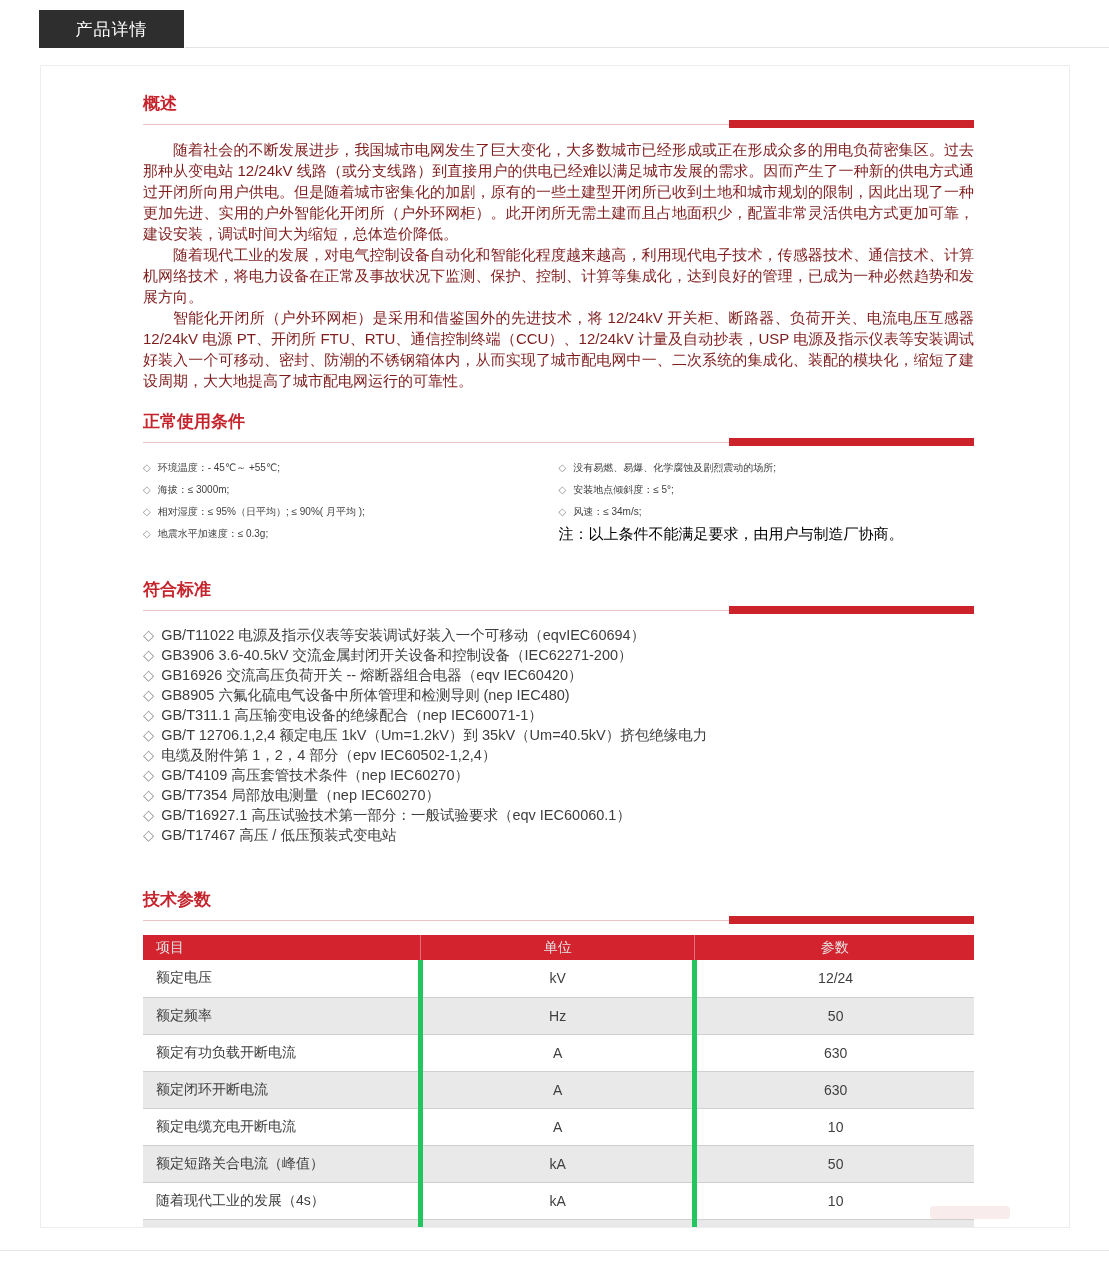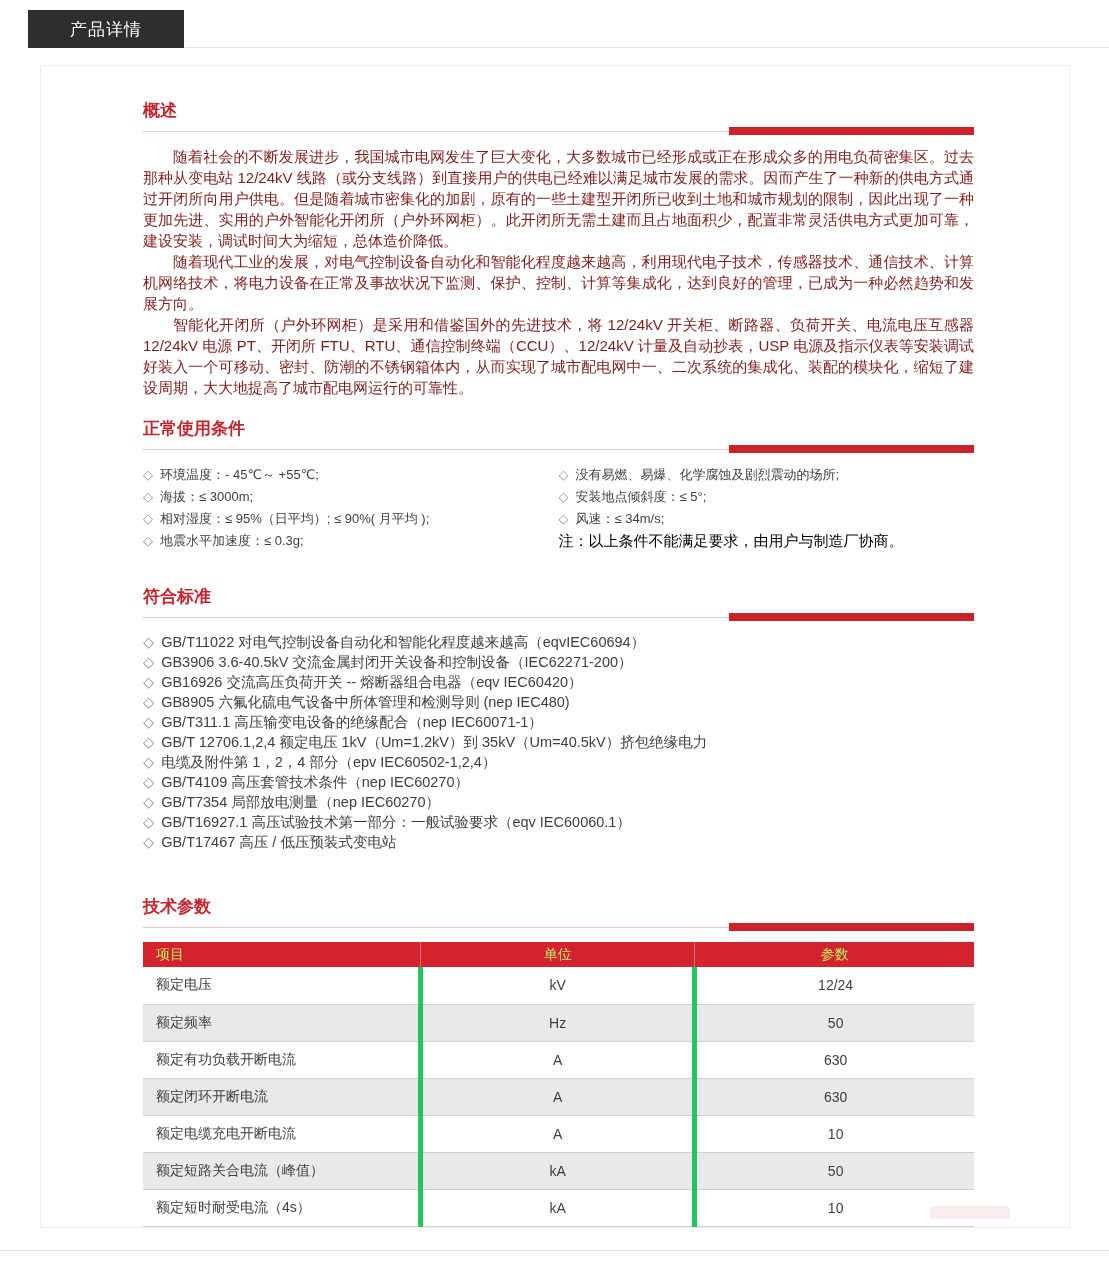--- a/index.html
+++ b/index.html
@@ -3,63 +3,63 @@
 <meta charset="utf-8">
 <style>
   * { box-sizing: border-box; }
   html,body { margin:0; padding:0; }
   body {
     width:1109px; height:1263px; position:relative; background:#ffffff;
     font-family:"Liberation Sans","DejaVu Sans",sans-serif;
     color:#3e3e3e; overflow:hidden;
   }
   .tab {
-    position:absolute; top:10px; left:28px; width:156px; height:38px;
+    position:absolute; top:10px; left:39px; width:145px; height:38px;
     background:#2e2e2e; color:#ffffff; display:flex; align-items:center;
     justify-content:center; font-size:17px; letter-spacing:1px; z-index:2;
   }
   .tab-line {
     position:absolute; top:47px; left:185px; right:0; height:0;
     border-top:1px solid #e4e4e4;
   }
   .card {
     position:absolute; top:65px; left:40px; width:1030px; height:1163px;
     background:#ffffff; border:1px solid #ededed;
-    padding:34px 95px 0 102px; overflow:hidden;
+    padding:27px 95px 0 102px; overflow:hidden;
   }
   .section-head {
     position:relative; border-bottom:1px solid #edc4c6;
     padding-bottom:9px; margin-bottom:14px;
   }
   .section-head::after {
     content:""; position:absolute; right:0; bottom:-4px;
     width:245px; height:8px; background:#cc2229;
   }
   .section-title { color:#c5242c; font-size:17px; font-weight:bold; line-height:22px; }
   .sec { margin:0; }
   .sec-overview { margin-bottom:20px; }
   .sec-conditions { margin-bottom:34px; }
   .sec-standards { margin-bottom:44px; }
   .para {
     margin:0; font-size:15px; line-height:21px; text-indent:2em;
     text-align:justify; color:#7f1d1d;
   }
   .cond-grid { display:flex; }
   .cond-col { width:50%; }
-  .cond-item, .std-item { font-size:13px; color:#3e3e3e; display:block; }
+  .cond-item, .std-item { font-size:10px; color:#3e3e3e; display:block; }
   .cond-item { line-height:22px; }
   .std-item { line-height:20px; font-size:14.5px; }
   .bullet { color:#8f8f8f; margin-right:7px; }
   .note-item { line-height:22px; font-size:15px; color:#000000; }
   table.params {
     width:100%; border-collapse:collapse; table-layout:fixed;
     margin-top:14px; font-size:14px;
   }
   .params th {
-    background:#d2232e; color:#bef264; font-weight:normal;
+    background:#d2232e; color:#e5e5e5; font-weight:normal;
     height:25px; text-align:center; font-size:14px;
   }
   .params th:first-child { text-align:left; padding-left:13px; }
   .params th + th { border-left:1px solid rgba(255,255,255,0.35); }
   .params col.c1 { width:33.4%; } .params col.c2 { width:33%; } .params col.c3 { width:33.6%; }
   .params td {
     height:37px; text-align:center; color:#3e3e3e;
     border-bottom:1px solid #cfcfcf; padding:0;
   }
   .params td:first-child { text-align:left; padding-left:13px; }
@@ -113,21 +113,21 @@
           <div class="note-item">注：以上条件不能满足要求，由用户与制造厂协商。</div>
         </div>
     </div>
   </section>
 
   <section class="sec sec-standards">
     <div class="section-head">
       <span class="section-title">符合标准</span>
     </div>
     <div>
-        <div class="std-item"><span class="bullet">◇</span><span>GB/T11022 对电气控制设备自动化和智能化程度越来越高（eqvIEC60694）</span></div>
+        <div class="std-item"><span class="bullet">◇</span><span>GB/T11022 电源及指示仪表等安装调试好装入一个可移动（eqvIEC60694）</span></div>
         <div class="std-item"><span class="bullet">◇</span><span>GB3906 3.6-40.5kV 交流金属封闭开关设备和控制设备（IEC62271-200）</span></div>
         <div class="std-item"><span class="bullet">◇</span><span>GB16926 交流高压负荷开关 -- 熔断器组合电器（eqv IEC60420）</span></div>
         <div class="std-item"><span class="bullet">◇</span><span>GB8905 六氟化硫电气设备中所体管理和检测导则 (nep IEC480)</span></div>
         <div class="std-item"><span class="bullet">◇</span><span>GB/T311.1 高压输变电设备的绝缘配合（nep IEC60071-1）</span></div>
         <div class="std-item"><span class="bullet">◇</span><span>GB/T 12706.1,2,4 额定电压 1kV（Um=1.2kV）到 35kV（Um=40.5kV）挤包绝缘电力</span></div>
         <div class="std-item"><span class="bullet">◇</span><span>电缆及附件第 1，2，4 部分（epv IEC60502-1,2,4）</span></div>
         <div class="std-item"><span class="bullet">◇</span><span>GB/T4109 高压套管技术条件（nep IEC60270）</span></div>
         <div class="std-item"><span class="bullet">◇</span><span>GB/T7354 局部放电测量（nep IEC60270）</span></div>
         <div class="std-item"><span class="bullet">◇</span><span>GB/T16927.1 高压试验技术第一部分：一般试验要求（eqv IEC60060.1）</span></div>
         <div class="std-item"><span class="bullet">◇</span><span>GB/T17467 高压 / 低压预装式变电站</span></div>
@@ -176,21 +176,21 @@
             <td>额定电缆充电开断电流</td>
             <td>A</td>
             <td>10</td>
           </tr>
           <tr>
             <td>额定短路关合电流（峰值）</td>
             <td>kA</td>
             <td>50</td>
           </tr>
           <tr>
-            <td>额定短时耐受电流（4s）</td>
+            <td>随着现代工业的发展（4s）</td>
             <td>kA</td>
             <td>10</td>
           </tr>
           <tr>
             <td>额定短时工频耐受电压</td>
             <td>kV</td>
             <td>42/50</td>
           </tr>
           <tr>
             <td>额定雷电冲击耐压</td>

